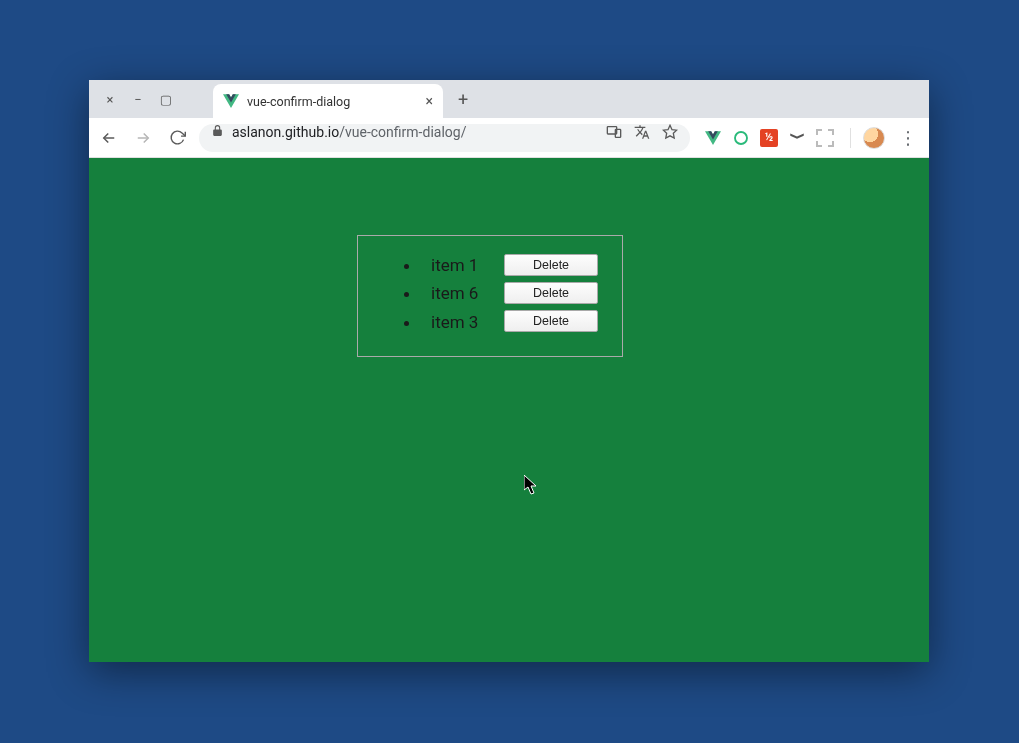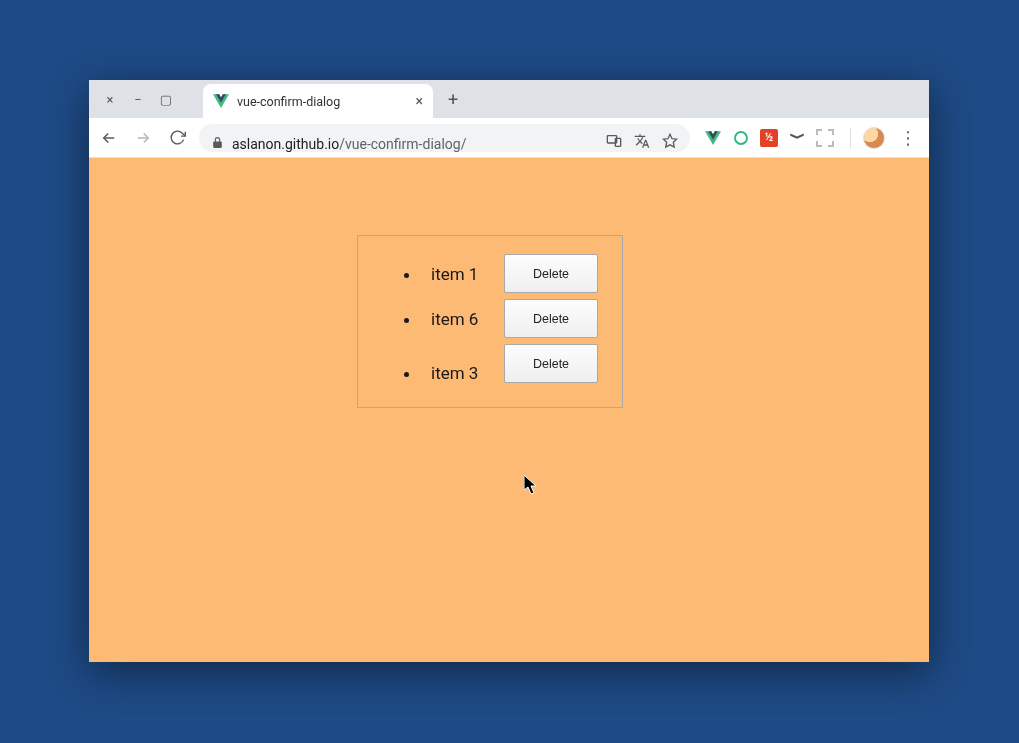--- a/index.html
+++ b/index.html
@@ -36,21 +36,21 @@
     align-items: center;
     gap: 14px;
     padding: 0 8px;
     color: #555;
   }
   .win-controls span { width:14px; text-align:center; }
   .tabs {
     display: flex;
     align-items: flex-start;
     height: 100%;
-    margin-left: 10px;
+    margin-left: 20px;
     padding-left: 12px;
   }
   .tab {
     background: #fff;
     height: 34px;
     margin-top: 4px;
     border-radius: 8px 8px 0 0;
     display: flex;
     align-items: center;
     padding: 0 10px;
@@ -88,21 +88,21 @@
     cursor:pointer;
     border-radius:50%;
   }
   .navicon.disabled { color:#b6b6b6; cursor:default; }
   .omnibox {
     flex: 1;
     height: 28px;
     background: #f1f3f4;
     border-radius: 14px;
     display:flex;
-    align-items:flex-end;
+    align-items:flex-start;
     padding: 0 12px;
     gap: 8px;
     color:#5a5a5a;
     font-size: 14px;
   }
   .omnibox .url { flex:1; white-space:nowrap; overflow:hidden; text-overflow:ellipsis; color:#5f6368;}
   .omnibox .url .domain { color:#202124; }
   .omnibox .right-icons { display:flex; gap:12px; align-items:center; }
   .ext-icons { display:flex; align-items:center; gap:10px; padding:0 4px;}
   .ext-icons .ext { width:18px;height:18px; display:flex; align-items:center; justify-content:center; }
@@ -110,21 +110,21 @@
     width:22px;height:22px;border-radius:50%;
     background: radial-gradient(circle at 30% 30%, #ffd6a0 0 40%, #d88950 41% 100%);
     border:1px solid #ddd;
   }
   .menu-dots { font-size:18px; color:#5f6368; cursor:pointer; padding:0 4px;}
   .sep { width:1px;height:20px;background:#e0e0e0; margin:0 2px;}
 
   
   .viewport {
     flex: 1;
-    background: #fdba74;
+    background: #15803d;
     position: relative;
   }
   .panel {
     position: absolute;
     left: 268px; top: 77px;
     width: 266px;
     border: 1px solid #aaa;
     padding: 18px 24px 24px 24px;
   }
   .panel ul {
@@ -142,21 +142,21 @@
   .panel li:last-child { margin-bottom: 0; align-items: flex-end;}
   .panel li .bullet-wrap {
     display:list-item;
     list-style: disc inside;
     font-size: 17px;
     color:#1a1a1a;
   }
   .panel li .bullet-wrap span { margin-left: 4px;}
   .panel button.delete {
     width: 94px;
-    height: 39px;
+    height: 22px;
     font-size: 12.5px;
     background: linear-gradient(#fdfdfd,#efefef);
     border: 1px solid #a9a9a9;
     border-radius: 2px;
     cursor: pointer;
     color:#222;
   }
 
   
   .cursor {

